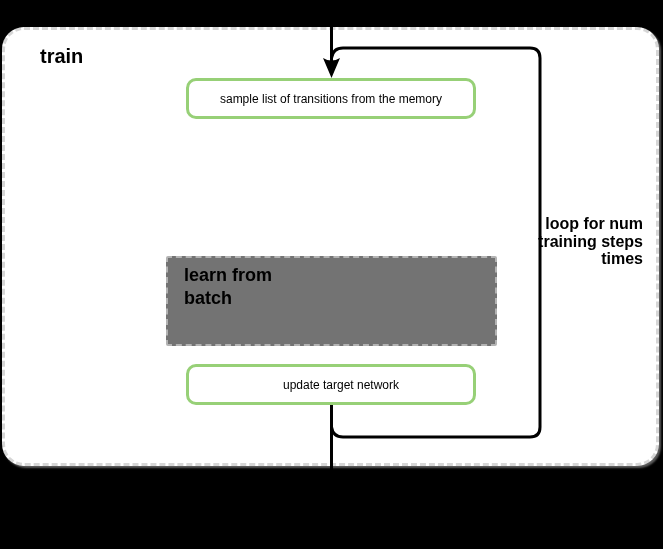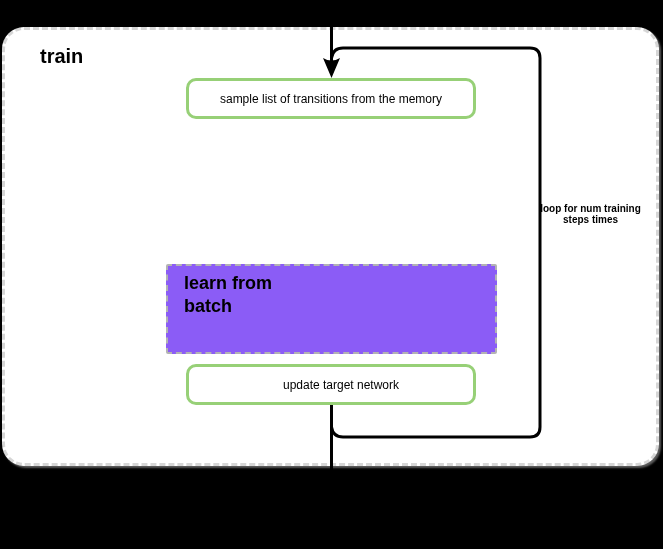--- a/index.html
+++ b/index.html
@@ -65,47 +65,47 @@
     z-index: 3;
   }
   .step-1 { top: 78px; }
   .step-2 { top: 137px; }
   .step-3 { top: 197px; }
   .step-final { top: 364px; padding-left: 20px; }
   
   .subprocess-box {
     position: absolute;
     left: 166px;
-    top: 264px;
+    top: 256px;
     width: 331px;
     height: 90px;
     box-sizing: border-box;
-    background: #8b5cf6;
+    background: #737373;
     border: 2px dashed #b3b3b3;
     border-radius: 2px;
     z-index: 3;
   }
   .subprocess-label {
     position: absolute;
     left: 16px;
     top: 6px;
     width: 115px;
     font-size: 18px;
     font-weight: bold;
     line-height: 1.3;
     color: #000000;
   }
   
   .loop-label {
     position: absolute;
     left: 538px;
-    top: 203px;
+    top: 215px;
     width: 105px;
-    text-align: center;
-    font-size: 10px;
+    text-align: right;
+    font-size: 16px;
     font-weight: bold;
     line-height: 1.1;
     color: #000000;
     z-index: 3;
   }
 </style>
 </head>
 <body>
 
 <div id="stage">

